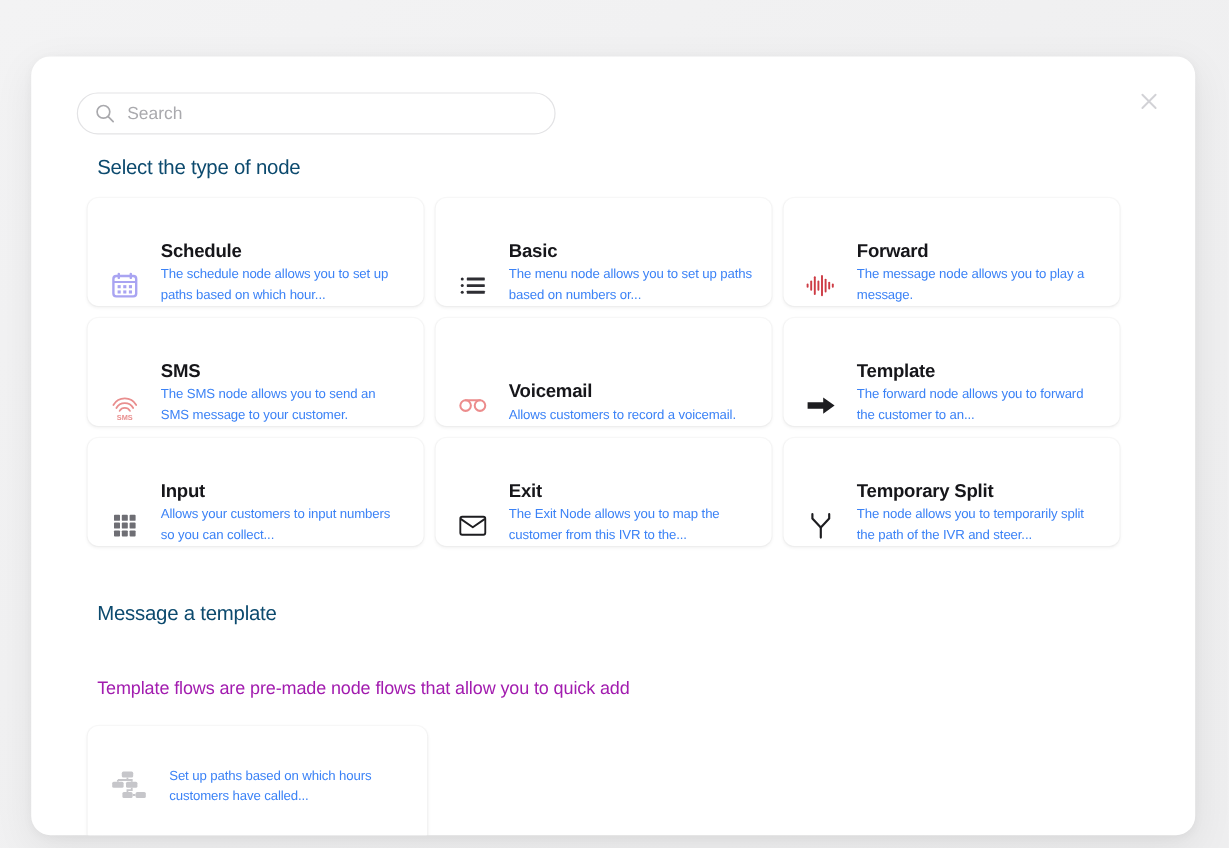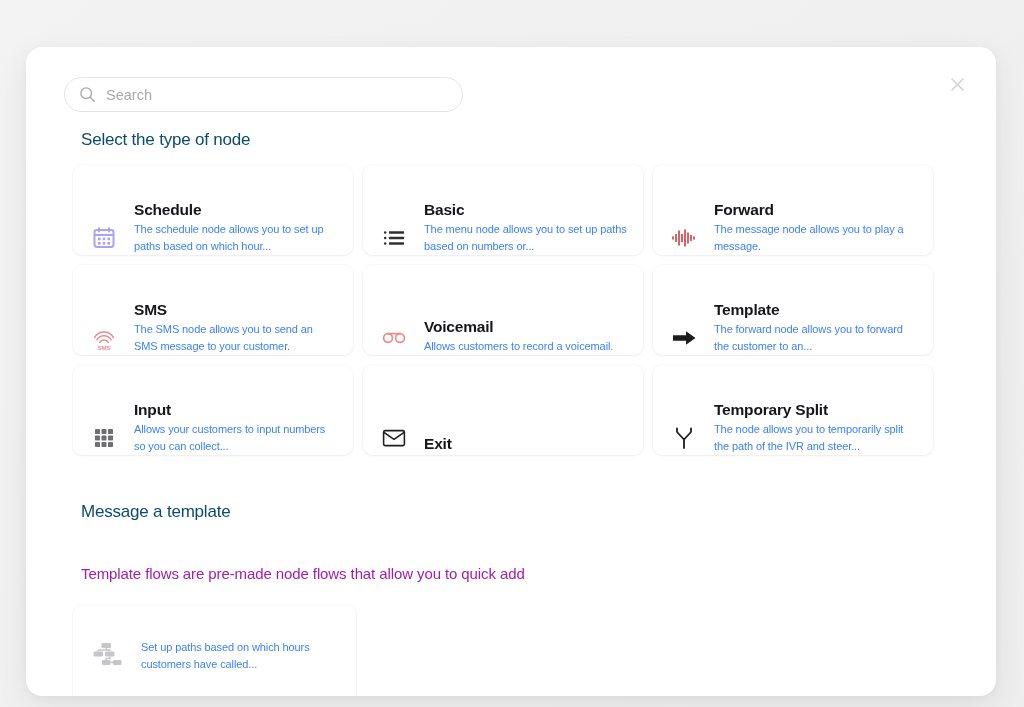--- a/index.html
+++ b/index.html
@@ -283,20 +283,21 @@
 
       <div class="card">
         <div class="card-icon">
           <svg width="26" height="24" viewBox="0 0 26 24">
             <path d="M2.6 6.2 A1.6 1.6 0 0 1 4.2 4.6 L21.8 4.6 A1.6 1.6 0 0 1 23.4 6.2 L23.4 18 A1.6 1.6 0 0 1 21.8 19.6 L4.2 19.6 A1.6 1.6 0 0 1 2.6 18 Z" fill="none" stroke="#1d1d20" stroke-width="1.55"></path>
             <path d="M2.9 6.4 L13 13.4 L23.1 6.4" fill="none" stroke="#1d1d20" stroke-width="1.55" stroke-linejoin="round"></path>
           </svg>
         </div>
         <div class="card-text">
           <div class="card-title">Exit</div>
+          <div class="card-desc">The Exit Node allows you to map the customer from this IVR to the...</div>
         </div>
       </div>
 
       <div class="card">
         <div class="card-icon">
           <svg width="24" height="26" viewBox="0 0 24 26">
             <g fill="none" stroke="#1d1d20" stroke-width="1.8" stroke-linecap="round" stroke-linejoin="round">
               <path d="M5 3.5 L5 7 L12 14.5 L12 23"></path>
               <path d="M19 3.5 L19 7 L12 14.5"></path>
             </g>

